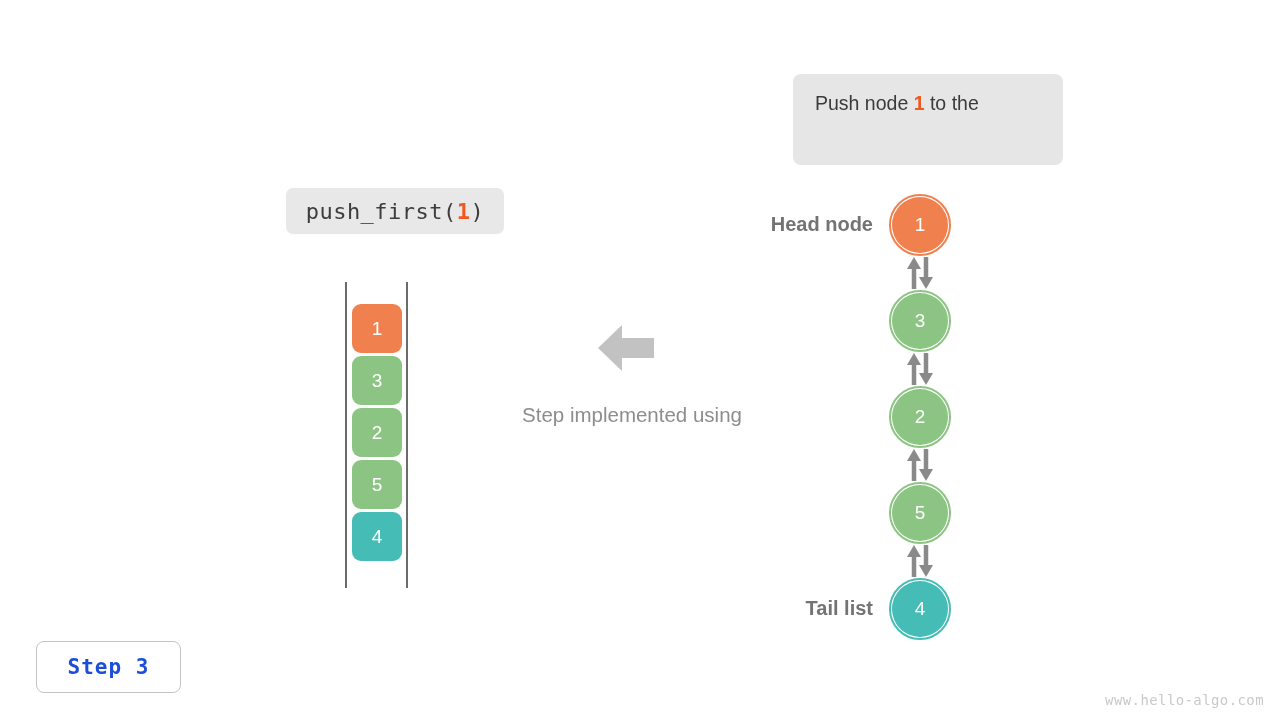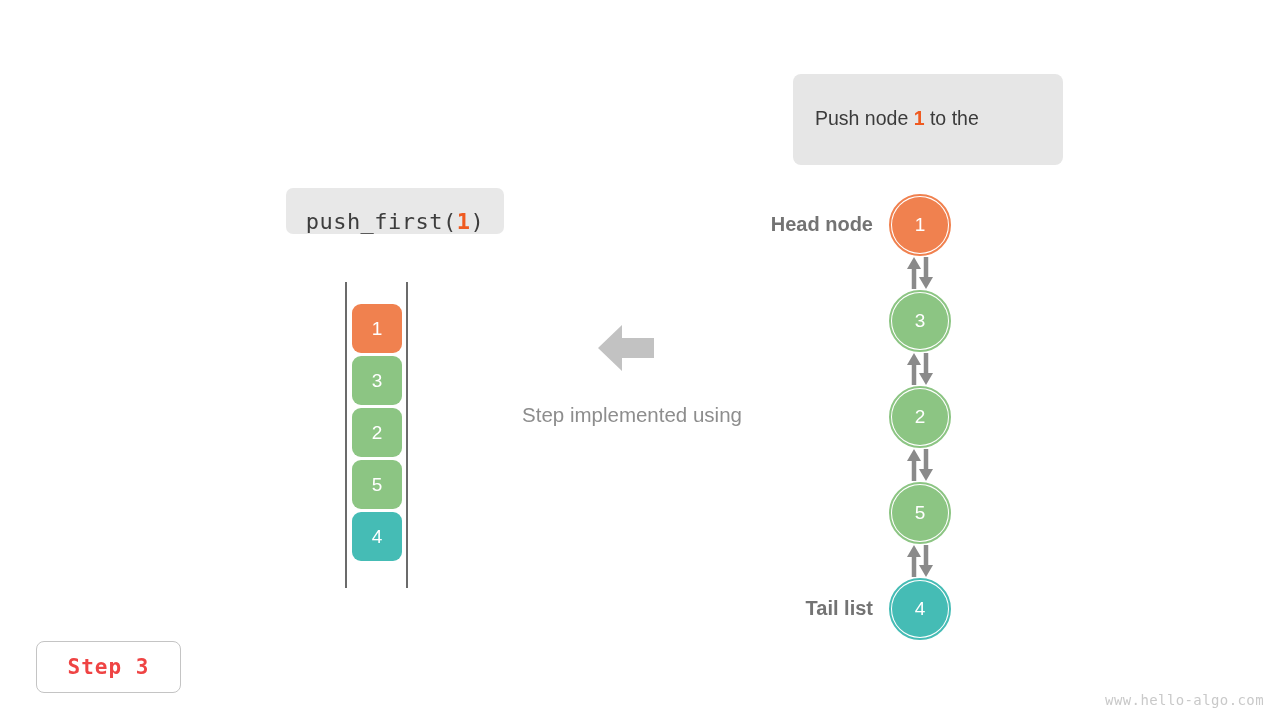--- a/index.html
+++ b/index.html
@@ -21,21 +21,21 @@
 
   
   #callout {
     left: 793px;
     top: 74px;
     width: 270px;
     height: 91px;
     background: #e6e6e6;
     border-radius: 8px;
     box-sizing: border-box;
-    padding: 30px 22px 0 22px;
+    padding: 15px 22px 0 22px;
   }
   #callout .line {
     font-size: 19.5px;
     line-height: 29px;
     color: #3b3b3b;
     white-space: nowrap;
   }
   #callout .hl {
     color: #ef5a20;
     font-weight: bold;
@@ -43,21 +43,21 @@
 
   
   #opcall {
     left: 286px;
     top: 188px;
     width: 218px;
     height: 46px;
     background: #e8e8e8;
     border-radius: 7px;
     display: flex;
-    align-items: flex-end;
+    align-items: center;
     justify-content: center;
     font-family: "DejaVu Sans Mono", "Liberation Mono", monospace;
     font-size: 22px;
     color: #3d3d3d;
     letter-spacing: 0.5px;
   }
   #opcall .arg { color: #ef5a20; font-weight: bold; }
 
   
   #stack { left: 340px; top: 282px; width: 74px; height: 306px; }
@@ -140,21 +140,21 @@
     background: #ffffff;
     border: 1.6px solid #c4c4c4;
     border-radius: 8px;
     box-sizing: border-box;
     display: flex;
     align-items: center;
     justify-content: center;
     font-family: "DejaVu Sans Mono", "Liberation Mono", monospace;
     font-size: 21px;
     font-weight: bold;
-    color: #ef4444;
+    color: #1d4ed8;
     letter-spacing: 1px;
   }
 
   
   #watermark {
     right: 16px;
     bottom: 12px;
     font-family: "DejaVu Sans Mono", "Liberation Mono", monospace;
     font-size: 14px;
     color: #c9c9c9;

